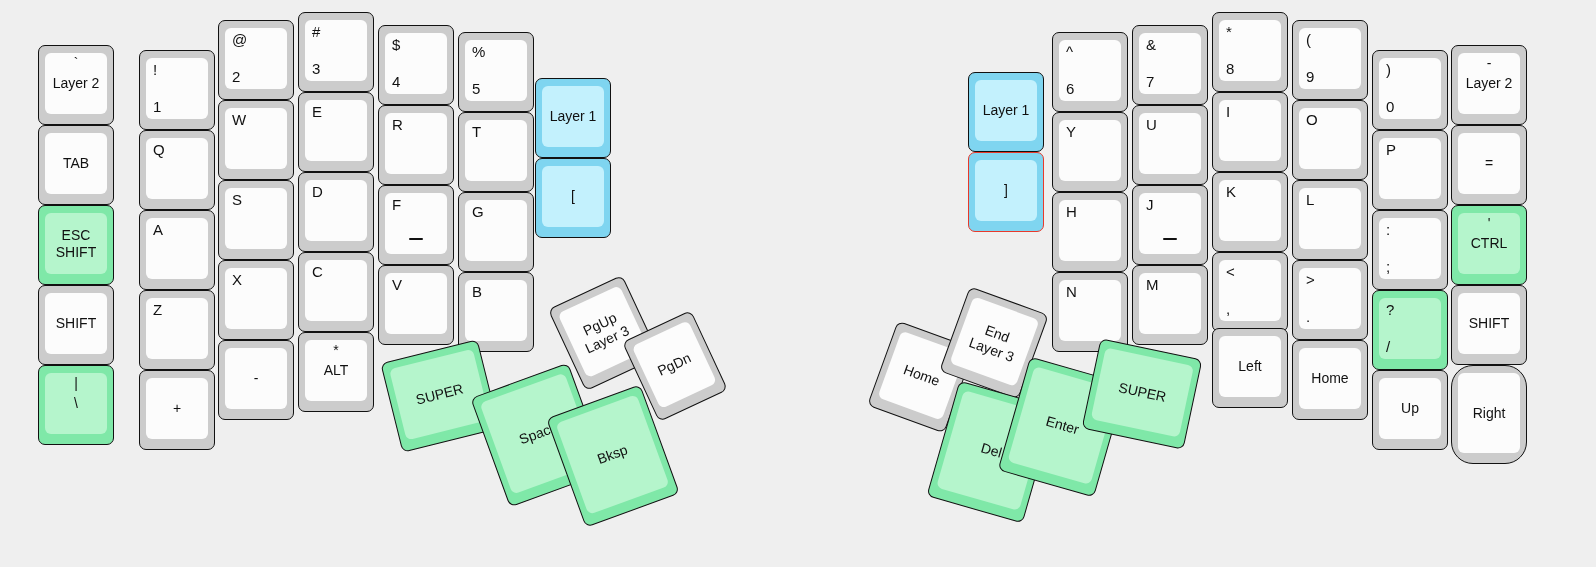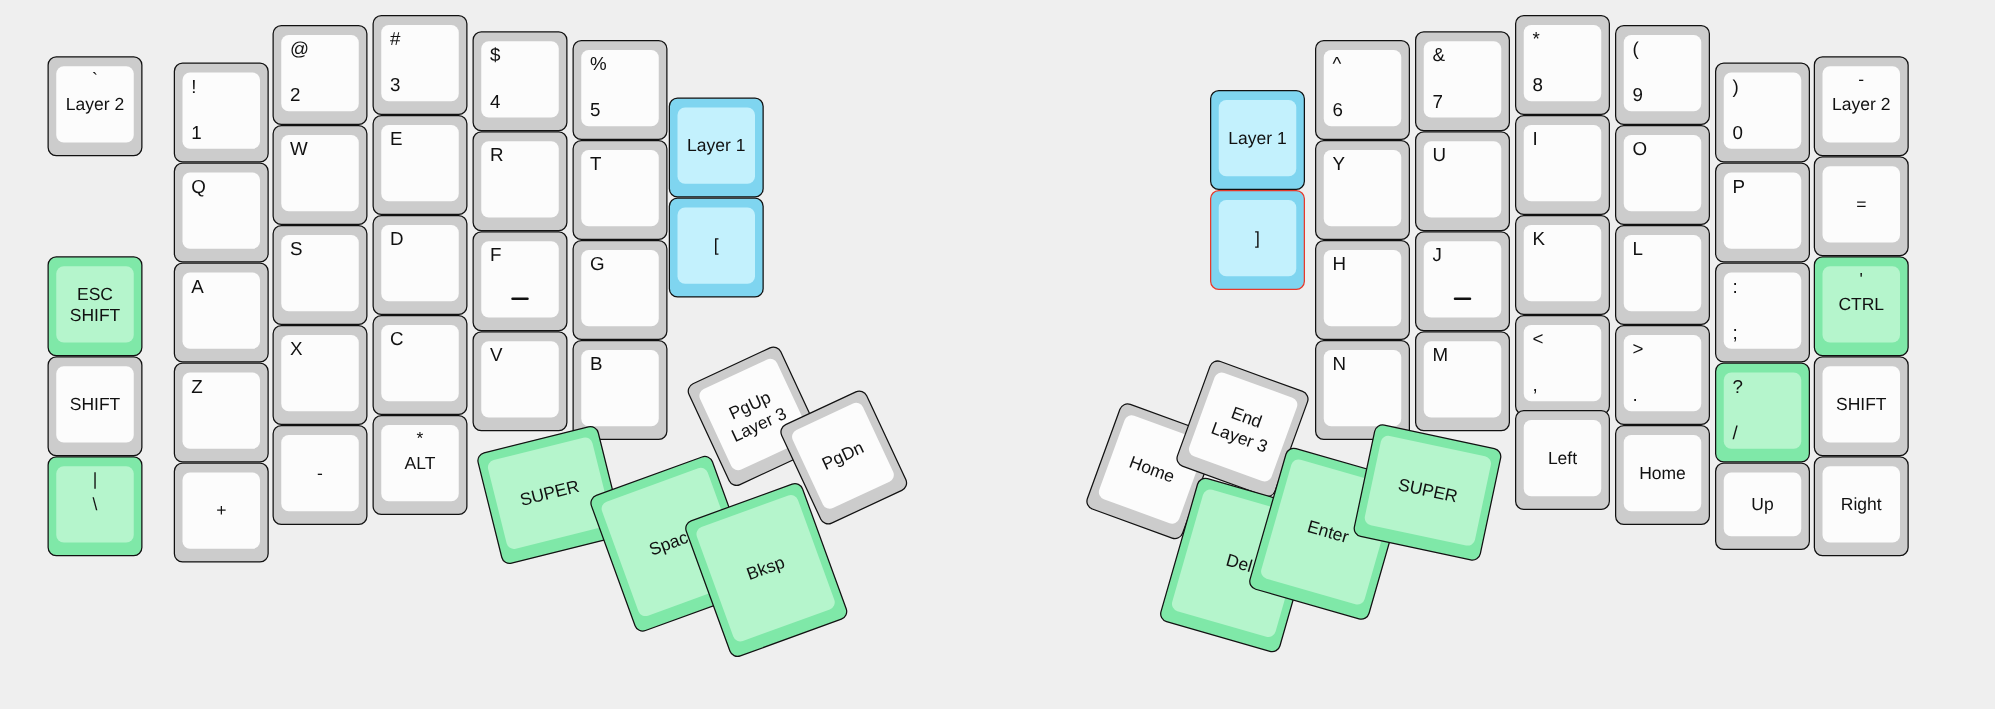--- a/index.html
+++ b/index.html
@@ -69,20 +69,25 @@
 </head>
 <body>
 
 <div id="stage">
     <div class="key" style="left: 38px; top: 45px; width: 76px; height: 80px;">
       <div class="cap">
         <span class="lbl-top-c">`</span>
         <span class="lbl-mid-c">Layer 2</span>
       </div>
     </div>
+    <div class="key" style="left: 38px; top: 125px; width: 76px; height: 80px;">
+      <div class="cap">
+        <span class="lbl-main">TAB</span>
+      </div>
+    </div>
     <div class="key green" style="left: 38px; top: 205px; width: 76px; height: 80px;">
       <div class="cap">
         <span class="lbl-main">ESC
 SHIFT</span>
       </div>
     </div>
     <div class="key" style="left: 38px; top: 285px; width: 76px; height: 80px;">
       <div class="cap">
         <span class="lbl-main">SHIFT</span>
       </div>
@@ -348,21 +353,21 @@
         <span class="lbl-sub">:</span>
         <span class="lbl-sub2">;</span>
       </div>
     </div>
     <div class="key green" style="left: 1372px; top: 290px; width: 76px; height: 80px;">
       <div class="cap">
         <span class="lbl-sub">?</span>
         <span class="lbl-sub2">/</span>
       </div>
     </div>
-    <div class="key" style="left: 1372px; top: 370px; width: 76px; height: 70px;">
+    <div class="key" style="left: 1372px; top: 370px; width: 76px; height: 80px;">
       <div class="cap">
         <span class="lbl-main">Up</span>
       </div>
     </div>
     <div class="key" style="left: 1451px; top: 45px; width: 76px; height: 80px;">
       <div class="cap">
         <span class="lbl-top-c">-</span>
         <span class="lbl-mid-c">Layer 2</span>
       </div>
     </div>
@@ -375,21 +380,21 @@
       <div class="cap">
         <span class="lbl-top-c">'</span>
         <span class="lbl-mid-c">CTRL</span>
       </div>
     </div>
     <div class="key" style="left: 1451px; top: 285px; width: 76px; height: 80px;">
       <div class="cap">
         <span class="lbl-main">SHIFT</span>
       </div>
     </div>
-    <div class="key" style="left: 1451px; top: 365px; width: 76px; height: 80px;">
+    <div class="key" style="left: 1451px; top: 365px; width: 76px; height: 99px; border-radius: 22px;">
       <div class="cap">
         <span class="lbl-main">Right</span>
       </div>
     </div>
     <div class="key green rot" style="left: 390px; top: 350px; width: 100px; height: 92px; transform: rotate(-14deg);">
       <div class="cap">
         <span class="lbl-main">SUPER</span>
       </div>
     </div>
     <div class="key rot" style="left: 563px; top: 288px; width: 82px; height: 90px; transform: rotate(-25deg);">

